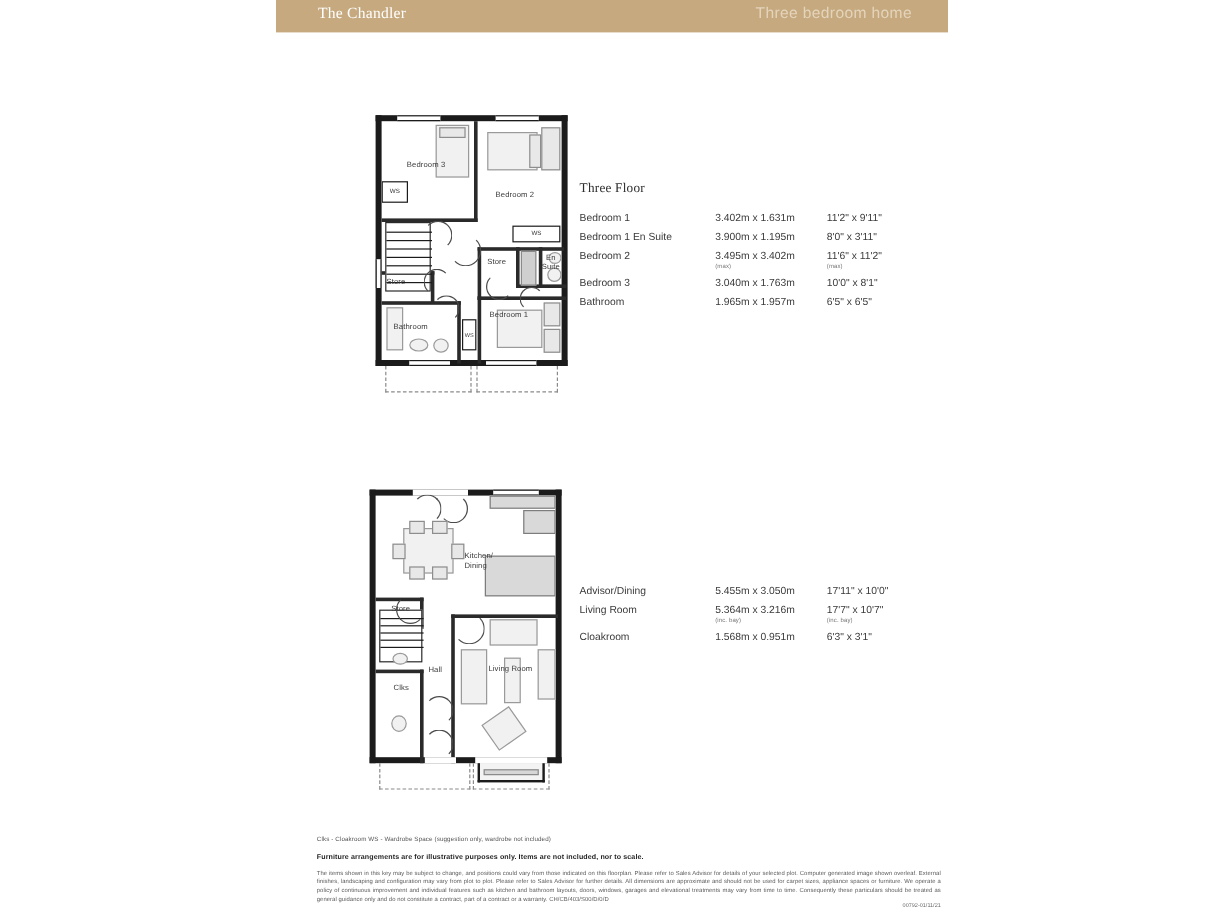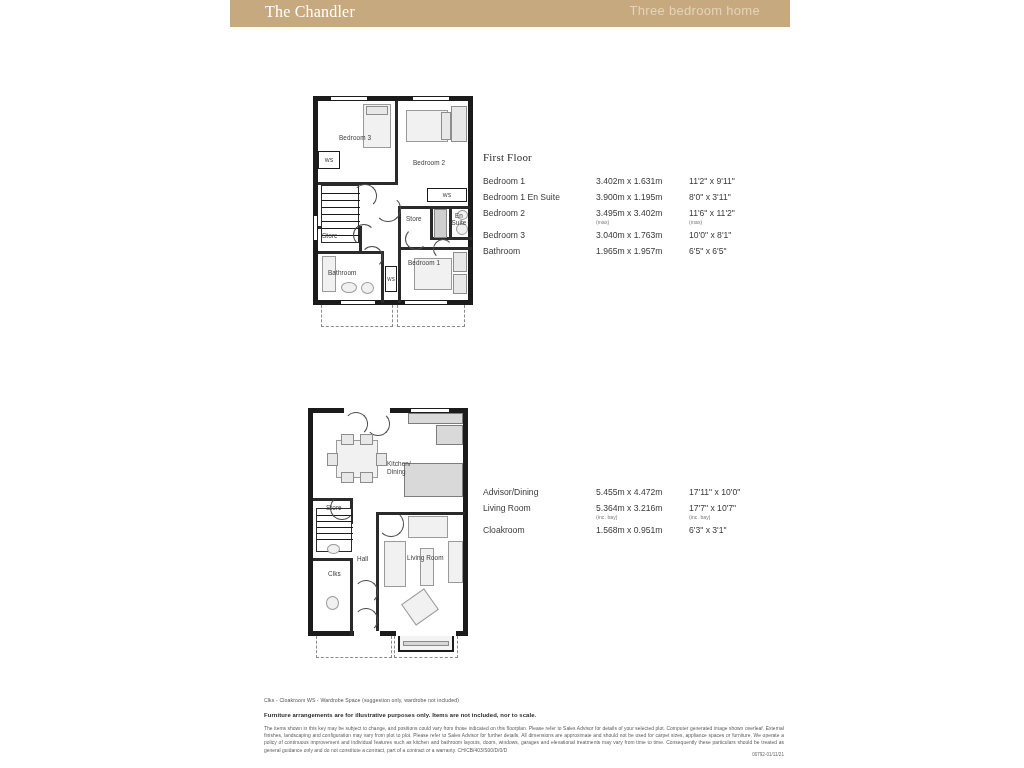--- a/index.html
+++ b/index.html
@@ -8,21 +8,21 @@
     font-family:"Liberation Sans",sans-serif;color:#3c3c3c;
     position:relative;overflow:hidden;
   }
   
   .header{
     position:absolute;left:230px;top:0;width:560px;height:27px;
     background:#c6a97e;
   }
   .header .title{
     position:absolute;left:35px;top:3px;
-    font-family:"Liberation Serif",serif;font-size:16px;color:#ffffff;
+    font-family:"Liberation Serif",serif;font-size:13px;color:#ffffff;
     letter-spacing:.2px;
   }
   .header .subtitle{
     position:absolute;right:30px;top:3px;
     font-family:"Liberation Sans",sans-serif;font-size:13px;
     color:#e3d4bb;letter-spacing:.3px;
   }
   
   .spec{position:absolute;}
   .spec .floor-title{
@@ -156,21 +156,21 @@
   <div class="rlabel" style="left:93px;top:119px;">Store</div>
   <div class="rlabel" style="left:9px;top:136px;">Store</div>
   <div class="rlabel center" style="left:136px;top:116px;width:20px;">En</div>
   <div class="rlabel center" style="left:136px;top:123px;width:20px;">Suite</div>
 
   <div class="dash" style="left:8px;top:209px;width:72px;height:22px;border-top:none;"></div>
   <div class="dash" style="left:84px;top:209px;width:68px;height:22px;border-top:none;"></div>
 </div>
 
 <div class="spec" id="first-floor-spec" style="left:483px;top:151px;width:270px;">
-  <div class="floor-title">First Floor</div>
+  <div class="floor-title">Three Floor</div>
   <div id="ff-rows">
       <div class="spec-row">
         <div class="spec-name">Bedroom 1</div>
         <div class="spec-metric">3.402m x 1.631m</div>
         <div class="spec-imp">11'2" x 9'11"</div>
       </div>
       <div class="spec-row">
         <div class="spec-name">Bedroom 1 En Suite</div>
         <div class="spec-metric">3.900m x 1.195m</div>
         <div class="spec-imp">8'0" x 3'11"</div>
@@ -260,21 +260,21 @@
   <div class="rlabel" style="left:99px;top:146px;">Living Room</div>
   <div class="rlabel" style="left:49px;top:147px;">Hall</div>
   <div class="rlabel" style="left:20px;top:162px;">Clks</div>
   <div class="rlabel" style="left:18px;top:96px;">Store</div>
 </div>
 
 <div class="spec" id="ground-floor-spec" style="left:483px;top:487px;width:270px;">
   <div id="gf-rows">
       <div class="spec-row">
         <div class="spec-name">Advisor/Dining</div>
-        <div class="spec-metric">5.455m x 4.472m</div>
+        <div class="spec-metric">5.455m x 3.050m</div>
         <div class="spec-imp">17'11" x 10'0"</div>
       </div>
       <div class="spec-row">
         <div class="spec-name">Living Room</div>
         <div class="spec-metric">5.364m x 3.216m<span class="note">(inc. bay)</span></div>
         <div class="spec-imp">17'7" x 10'7"<span class="note">(inc. bay)</span></div>
       </div>
       <div class="spec-row">
         <div class="spec-name">Cloakroom</div>
         <div class="spec-metric">1.568m x 0.951m</div>

